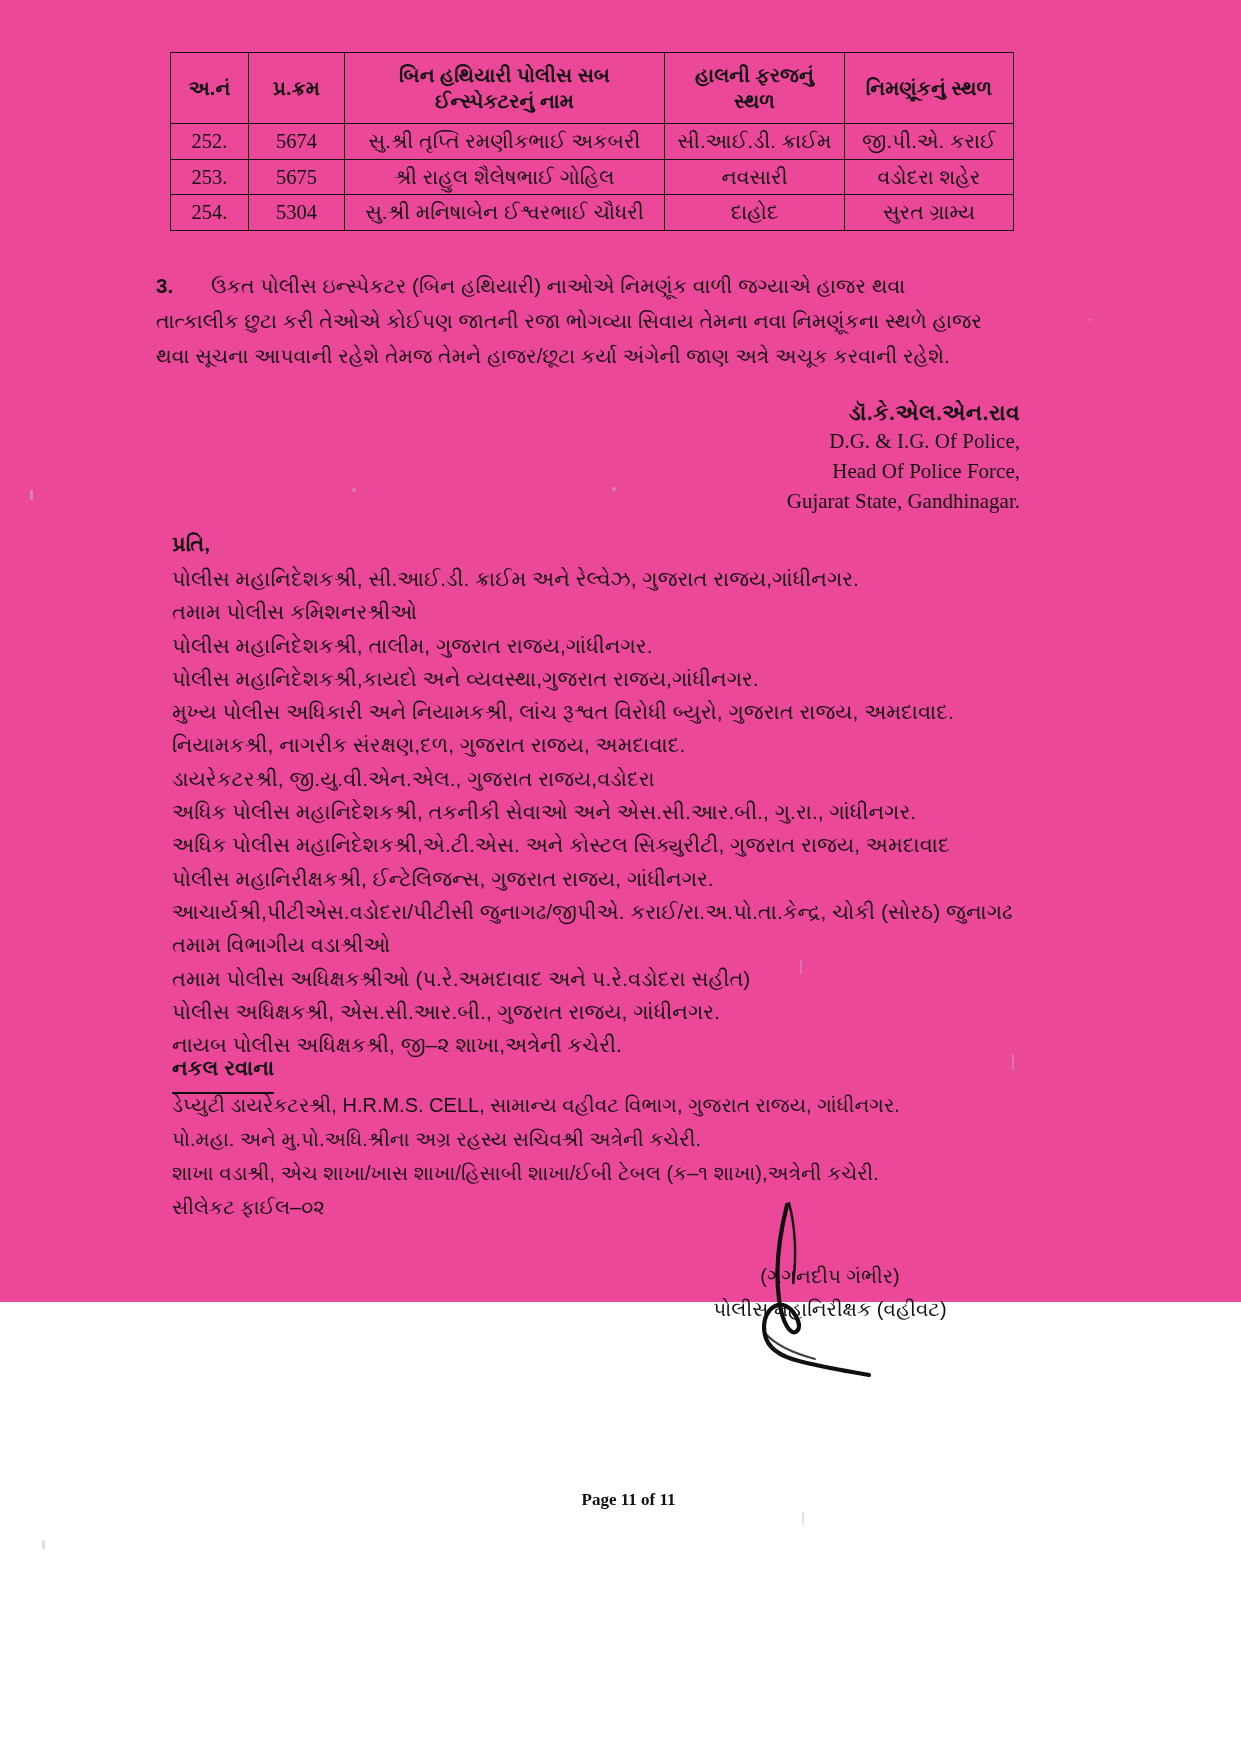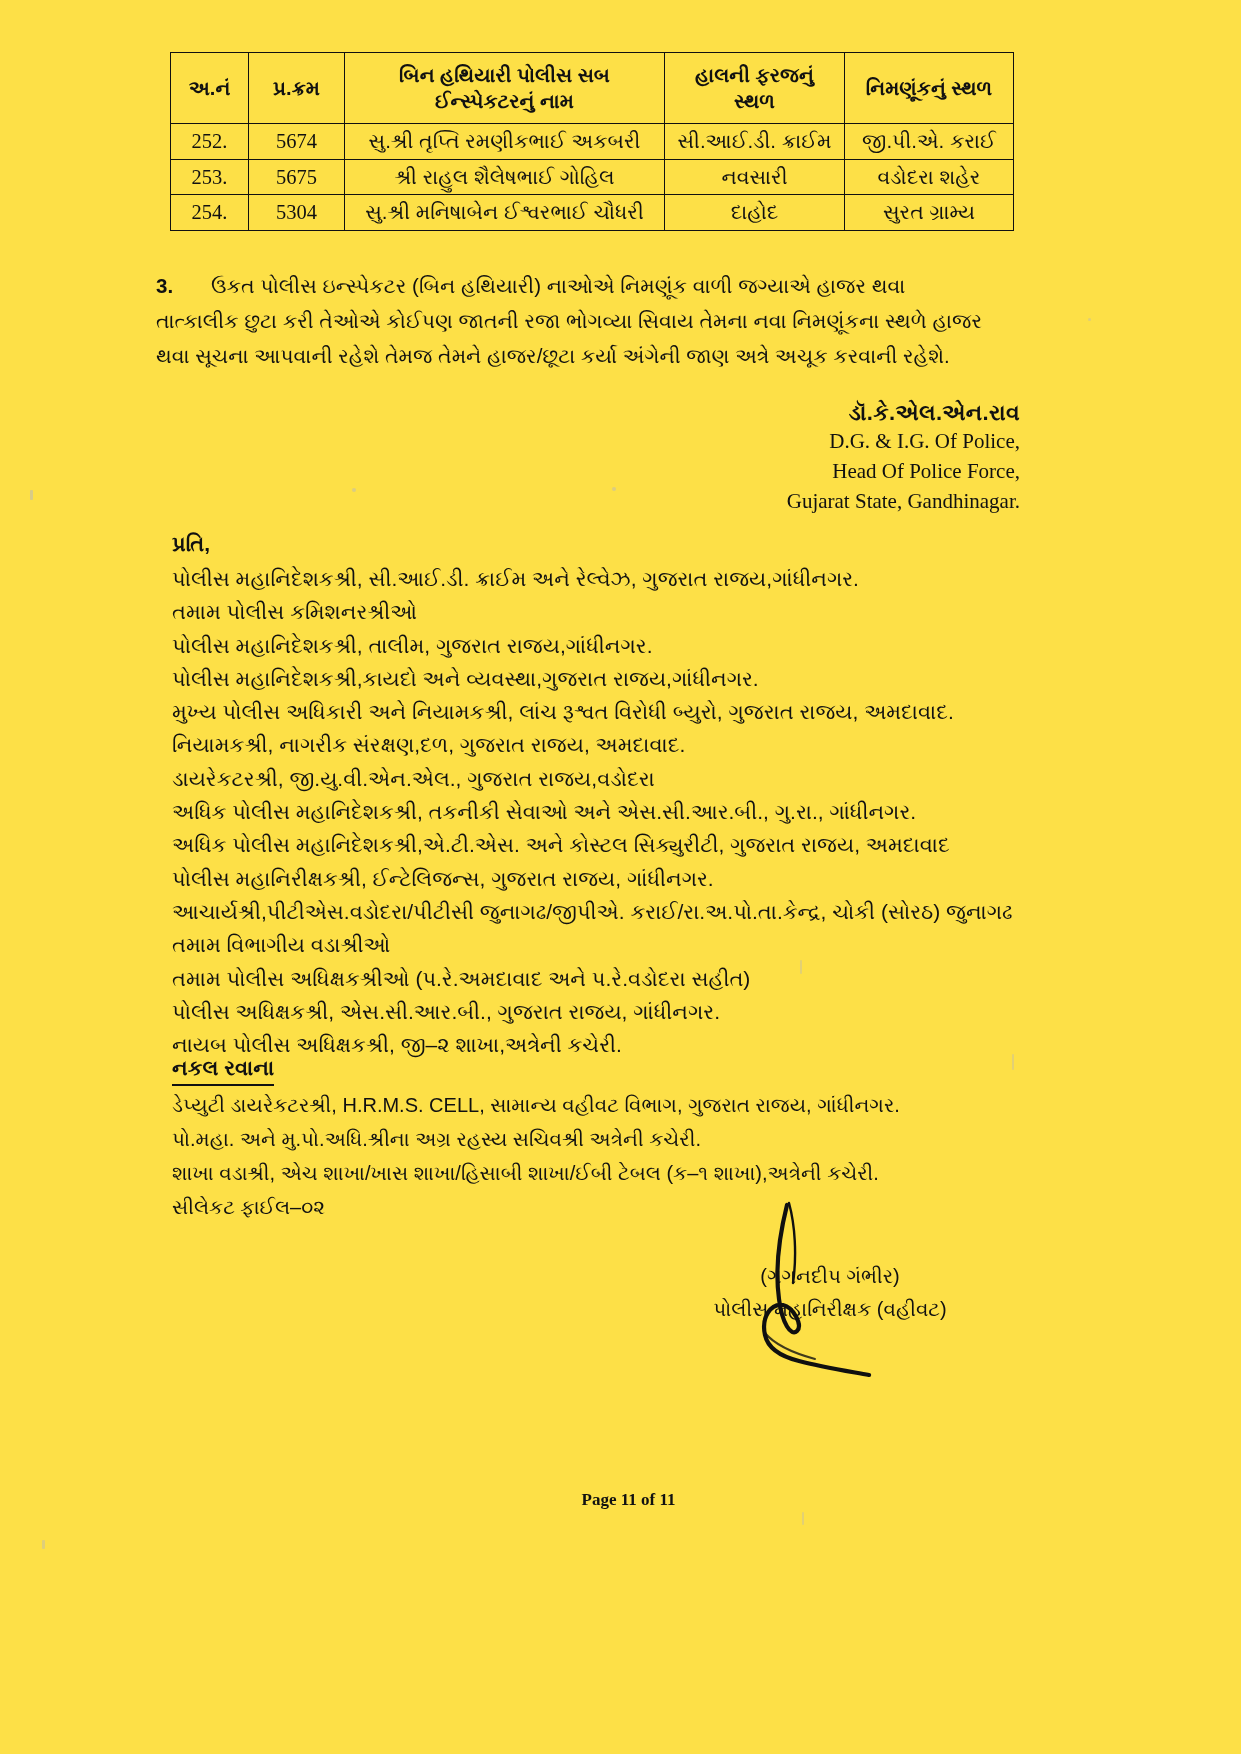--- a/index.html
+++ b/index.html
@@ -5,22 +5,22 @@
   html,body{margin:0;padding:0;background:#fff;}
   body{
     width:1241px;height:1754px;
     font-family:"Liberation Sans","DejaVu Sans",sans-serif;
     color:#111;
     position:relative;
     overflow:hidden;
   }
   .page{
     position:relative;
-    width:1241px;height:1754px;
-    background:#fde047;
+    width:1241px;height:1302px;
+    background:#ec4899;
     box-sizing:border-box;
   }
   
   .speck{position:absolute;background:#b9b9b9;border-radius:50%;}
 
   
   .tbl-wrap{position:absolute;left:170px;top:52px;width:843px;}
   table.reg{
     border-collapse:collapse;
     width:100%;
@@ -78,21 +78,21 @@
     position:absolute;left:172px;top:562px;width:860px;
     font-size:21px;line-height:33.3px;
   }
   .prati-list div{white-space:nowrap;}
 
   
   .nakal-head{
     position:absolute;left:172px;top:1056px;
     font-weight:bold;font-size:21px;
     border-bottom:2px solid #111;
-    padding-bottom:4px;
+    padding-bottom:12px;
     display:inline-block;
   }
   .nakal-list{
     position:absolute;left:172px;top:1088px;width:880px;
     font-size:20px;line-height:34px;
   }
   .nakal-list div{white-space:nowrap;}
 
   
   .botsign{

